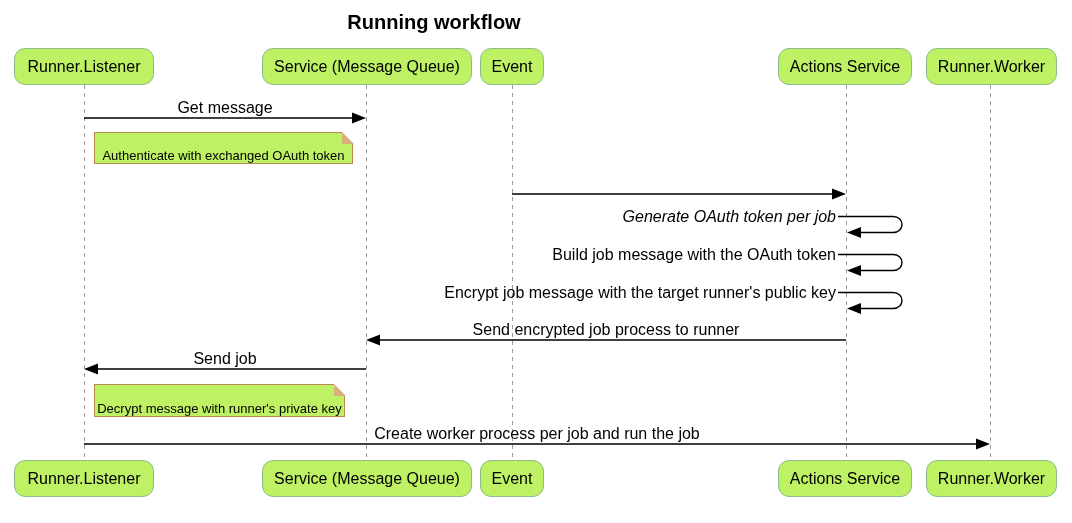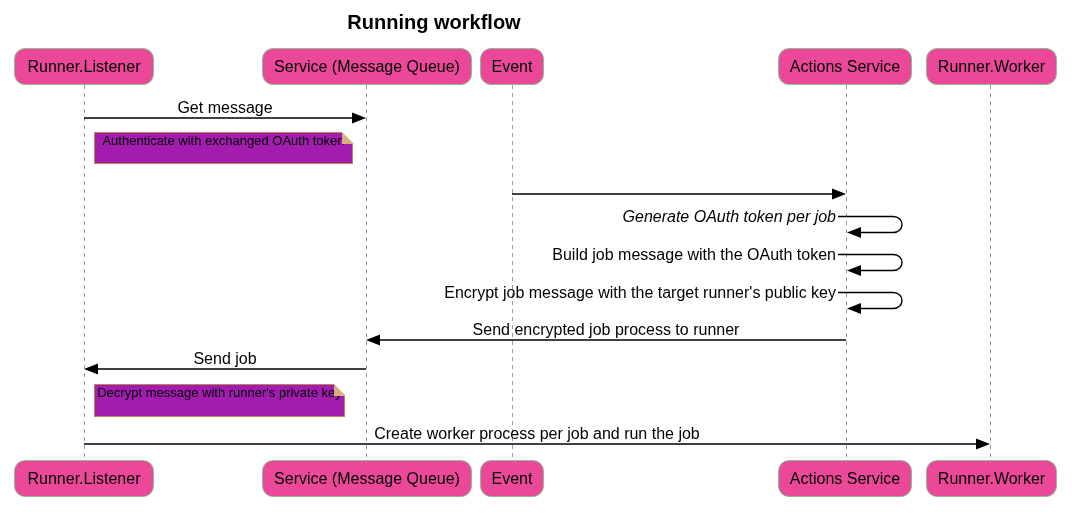--- a/index.html
+++ b/index.html
@@ -7,35 +7,35 @@
     position:relative; width:1072px; height:523px; background:#fff;
     font-family:"Liberation Sans", sans-serif; color:#000; overflow:hidden;
   }
   #lines-layer { position:absolute; left:0; top:0; }
   .title {
     position:absolute; left:0; top:11px; width:868px; text-align:center;
     font-size:20px; font-weight:bold;
   }
   .actor {
     position:absolute; height:37px; box-sizing:border-box;
-    background:#ec4899; border:1px solid #8CBD8C; border-radius:11px;
+    background:#bef264; border:1px solid #8CBD8C; border-radius:11px;
     display:flex; align-items:center; justify-content:center;
     font-size:16px; white-space:nowrap;
   }
   .actor.top { top:48px; }
   .actor.bottom { top:460px; }
   .msg-label {
     position:absolute; font-size:16px; text-align:center; white-space:nowrap;
     height:16px; line-height:16px;
   }
   .msg-label.self { text-align:right; }
   .note {
     position:absolute; box-sizing:border-box;
-    background:#a21caf; border:1.5px solid #B8884E;
-    font-size:13px; display:flex; align-items:flex-start; justify-content:center;
+    background:#bef264; border:1.5px solid #B8884E;
+    font-size:13px; display:flex; align-items:flex-end; justify-content:center;
     white-space:nowrap;
   }
   .note .fold {
     position:absolute; top:-1.5px; right:-1.5px; width:0; height:0;
     border-top:12px solid #fff; border-left:12px solid #D9AF7E;
   }
 </style>
 </head>
 <body>
 

